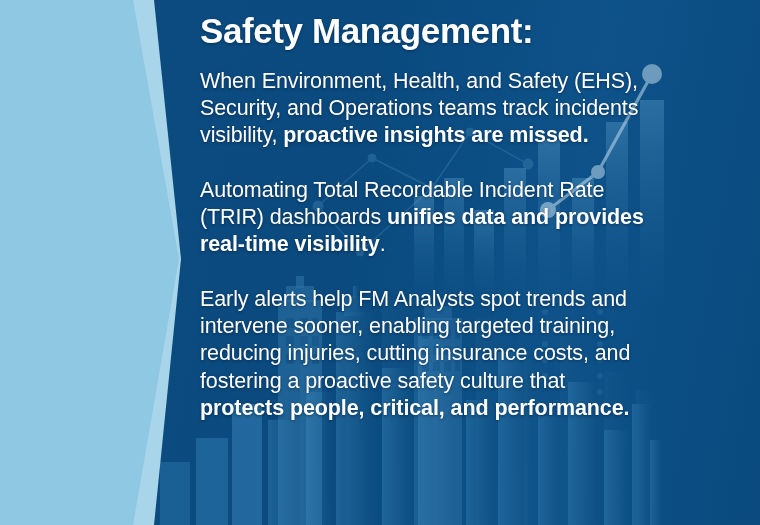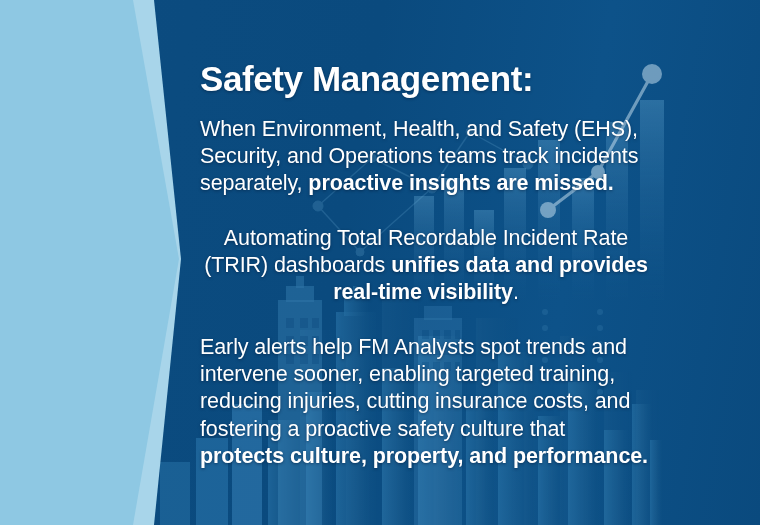--- a/index.html
+++ b/index.html
@@ -31,21 +31,20 @@
   }
   
   .content {
     position: absolute;
     left: 200px;
     top: 0;
     width: 452px;
     height: 412px;
     z-index: 6;
     color: #ffffff;
-    margin-top: 48px;
   }
   .title-block {
     padding-top: 12px;
   }
   .title-main {
     font-size: 35px;
     font-weight: bold;
     line-height: 1.08;
     letter-spacing: -0.4px;
     margin: 0;
@@ -61,21 +60,21 @@
     text-shadow: 0 1px 3px rgba(0,20,45,0.45);
   }
   .para {
     font-size: 21.5px;
     line-height: 1.26;
     margin: 0;
     letter-spacing: -0.1px;
     text-shadow: 0 1px 3px rgba(0,20,45,0.5);
   }
   .p1 { margin-top: 18px; }
-  .p2 { margin-top: 28px; text-align: center; }
+  .p2 { margin-top: 28px; }
   .p3 { margin-top: 28px; }
   .para b { font-weight: bold; }
   
   #chevron { z-index: 5; }
 </style>
 </head>
 <body>
 
 <div id="poster">
 
@@ -219,18 +218,18 @@
     <polygon points="131,0 154,0 181,259 154,525 131,525" fill="#a8d5ea"></polygon>
     <polygon points="0,0 133,0 179,259 133,525 0,525" fill="#8ec8e3"></polygon>
   </svg>
 
   <div class="content">
 
     <div class="title-block">
       <div class="title-main">Safety Management:</div>
     </div>
 
-    <p class="para p1"><span>When Environment, Health, and Safety (EHS), Security, and Operations teams track incidents separately, </span><b>proactive insights are missed.</b></p>
+    <p class="para p1"><span>When Environment, Health, and Safety (EHS), Security, and Operations teams track incidents visibility, </span><b>proactive insights are missed.</b></p>
     <p class="para p2"><span>Automating Total Recordable Incident Rate (TRIR) dashboards </span><b>unifies data and provides real-time visibility</b><span>.</span></p>
-    <p class="para p3"><span>Early alerts help FM Analysts spot trends and intervene sooner, enabling targeted training, reducing injuries, cutting insurance costs, and fostering a proactive safety culture that </span><b>protects culture, property, and performance.</b></p>
+    <p class="para p3"><span>Early alerts help FM Analysts spot trends and intervene sooner, enabling targeted training, reducing injuries, cutting insurance costs, and fostering a proactive safety culture that </span><b>protects people, critical, and performance.</b></p>
 
   </div>
 </div>
 
 </body></html>

